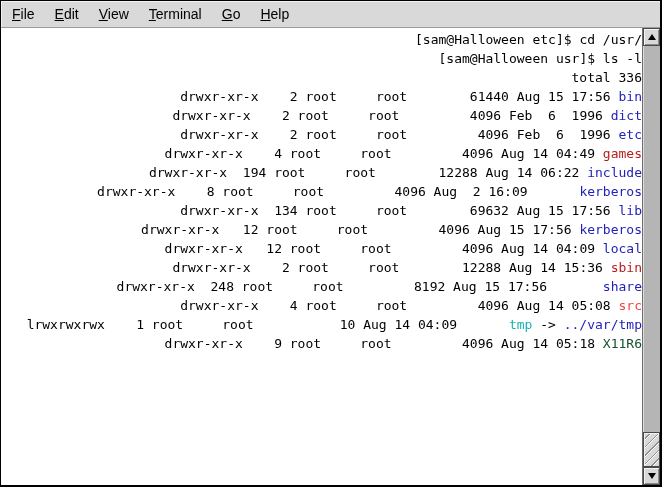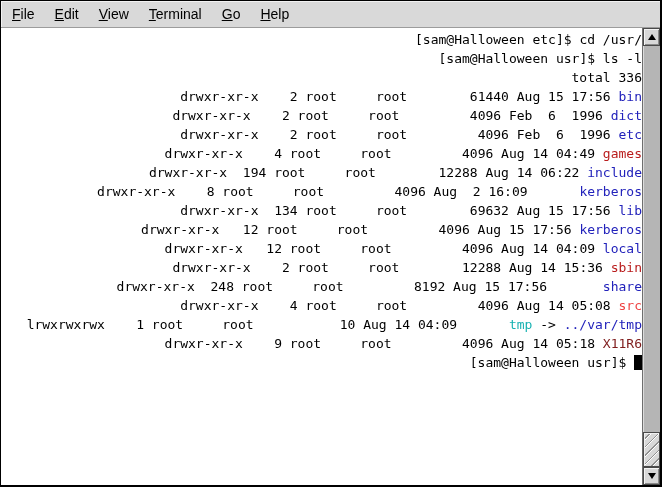--- a/index.html
+++ b/index.html
@@ -90,22 +90,21 @@
         <div class="tline"><span>drwxr-xr-x    4 root     root         4096 Aug 14 04:49 </span><span style="color: #b91c1c;">games</span></div>
         <div class="tline"><span>drwxr-xr-x  194 root     root        12288 Aug 14 06:22 </span><span style="color: rgb(34, 34, 187);">include</span></div>
         <div class="tline"><span>drwxr-xr-x    8 root     root         4096 Aug  2 16:09 </span><span style="color: rgb(34, 34, 187); margin-left: 44px;">kerberos</span></div>
         <div class="tline"><span>drwxr-xr-x  134 root     root        69632 Aug 15 17:56 </span><span style="color: rgb(34, 34, 187);">lib</span></div>
         <div class="tline"><span>drwxr-xr-x   12 root     root         4096 Aug 15 17:56 </span><span style="color: rgb(34, 34, 187);">kerberos</span></div>
         <div class="tline"><span>drwxr-xr-x   12 root     root         4096 Aug 14 04:09 </span><span style="color: rgb(34, 34, 187);">local</span></div>
         <div class="tline"><span>drwxr-xr-x    2 root     root        12288 Aug 14 15:36 </span><span style="color: #b91c1c;">sbin</span></div>
         <div class="tline"><span>drwxr-xr-x  248 root     root         8192 Aug 15 17:56 </span><span style="color: rgb(34, 34, 187); margin-left: 48px;">share</span></div>
         <div class="tline"><span>drwxr-xr-x    4 root     root         4096 Aug 14 05:08 </span><span style="color: #ef4444;">src</span></div>
         <div class="tline"><span>lrwxrwxrwx    1 root     root           10 Aug 14 04:09 </span><span style="color: rgb(24, 178, 178); margin-left: 44px;">tmp</span><span> -&gt; </span><span style="color: rgb(34, 34, 187);">../var/tmp</span></div>
-        <div class="tline"><span>drwxr-xr-x    9 root     root         4096 Aug 14 05:18 </span><span style="color: #7f1d1d;">X11R6</span></div>
-        <div class="tline"><span>[sam@Halloween usr]$ </span><span class="cursor"> </span></div>
+        <div class="tline"><span>drwxr-xr-x    9 root     root         4096 Aug 14 05:18 </span><span style="color: #14532d;">X11R6</span></div>
       </div>
 
     <div class="scrollbar">
       <div class="sb-btn">
         <div class="tri-up"></div>
       </div>
       <div class="sb-trough">
         <div class="sb-thumb"></div>
       </div>
       <div class="sb-btn">

